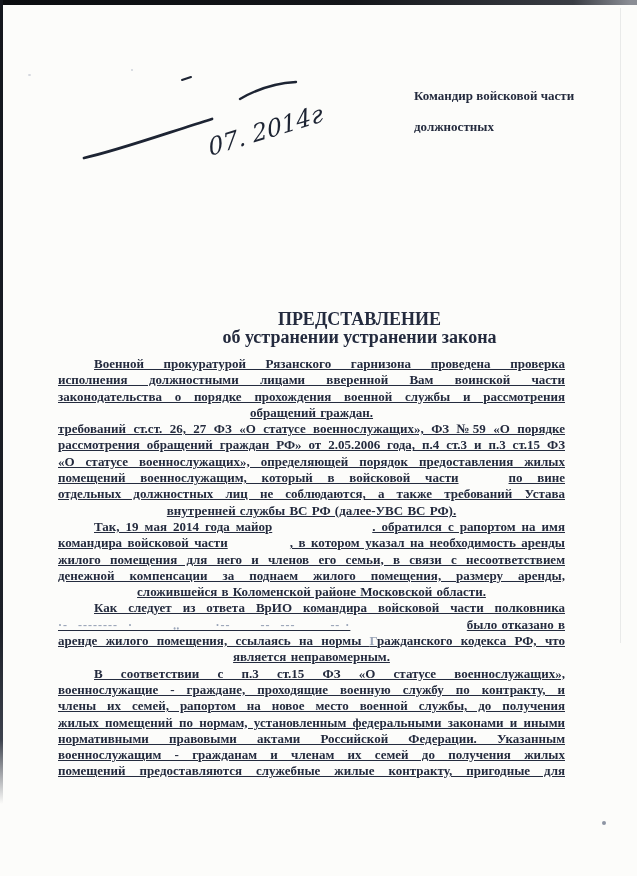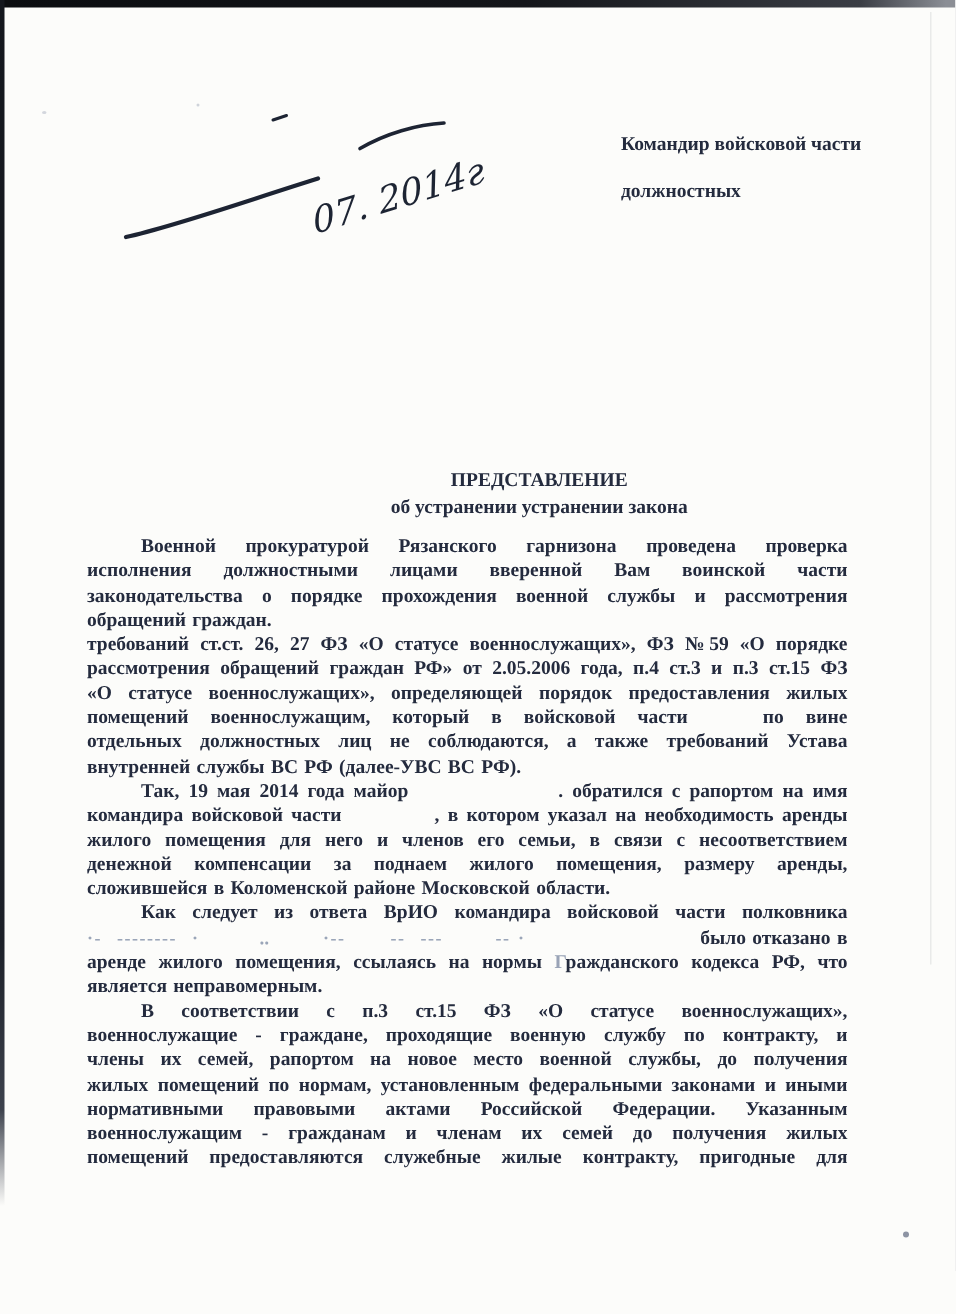--- a/index.html
+++ b/index.html
@@ -37,30 +37,30 @@
     position:absolute;left:366px;top:88px;width:200px;
     font-size:13px;font-weight:bold;line-height:16px;margin-left:48px;
   }
   .addressee .l2{margin-top:15px;}
 
   
   .titleblock{
     position:absolute;left:58px;top:311px;width:507px;
     padding-left:48px;box-sizing:content-box;
     text-align:center;font-weight:bold;
-    font-size:13px;line-height:17.5px;
+    font-size:18px;line-height:17.5px;
   }
 
   
   .docbody{
-    position:absolute;left:58px;top:356px;width:507px;
+    position:absolute;left:58px;top:356px;width:507px;text-decoration:underline;
   }
   .line{
     font-size:13px;font-weight:bold;line-height:16.3px;
-    height:16.3px;overflow:visible;text-align:left;
+    height:16.3px;overflow:visible;text-align:center;
     word-spacing:1px;
   }
   .line.just{text-align:justify;text-align-last:justify;}
   .line.first{text-indent:36px;}
   .line .gap{display:inline-block;height:1px;}
   .flexline{display:flex;justify-content:space-between;align-items:baseline;}
   .smudge{
     color:#9aa5b8;white-space:pre;letter-spacing:1px;
     filter:blur(0.4px);font-size:12px;font-weight:bold;
   }

